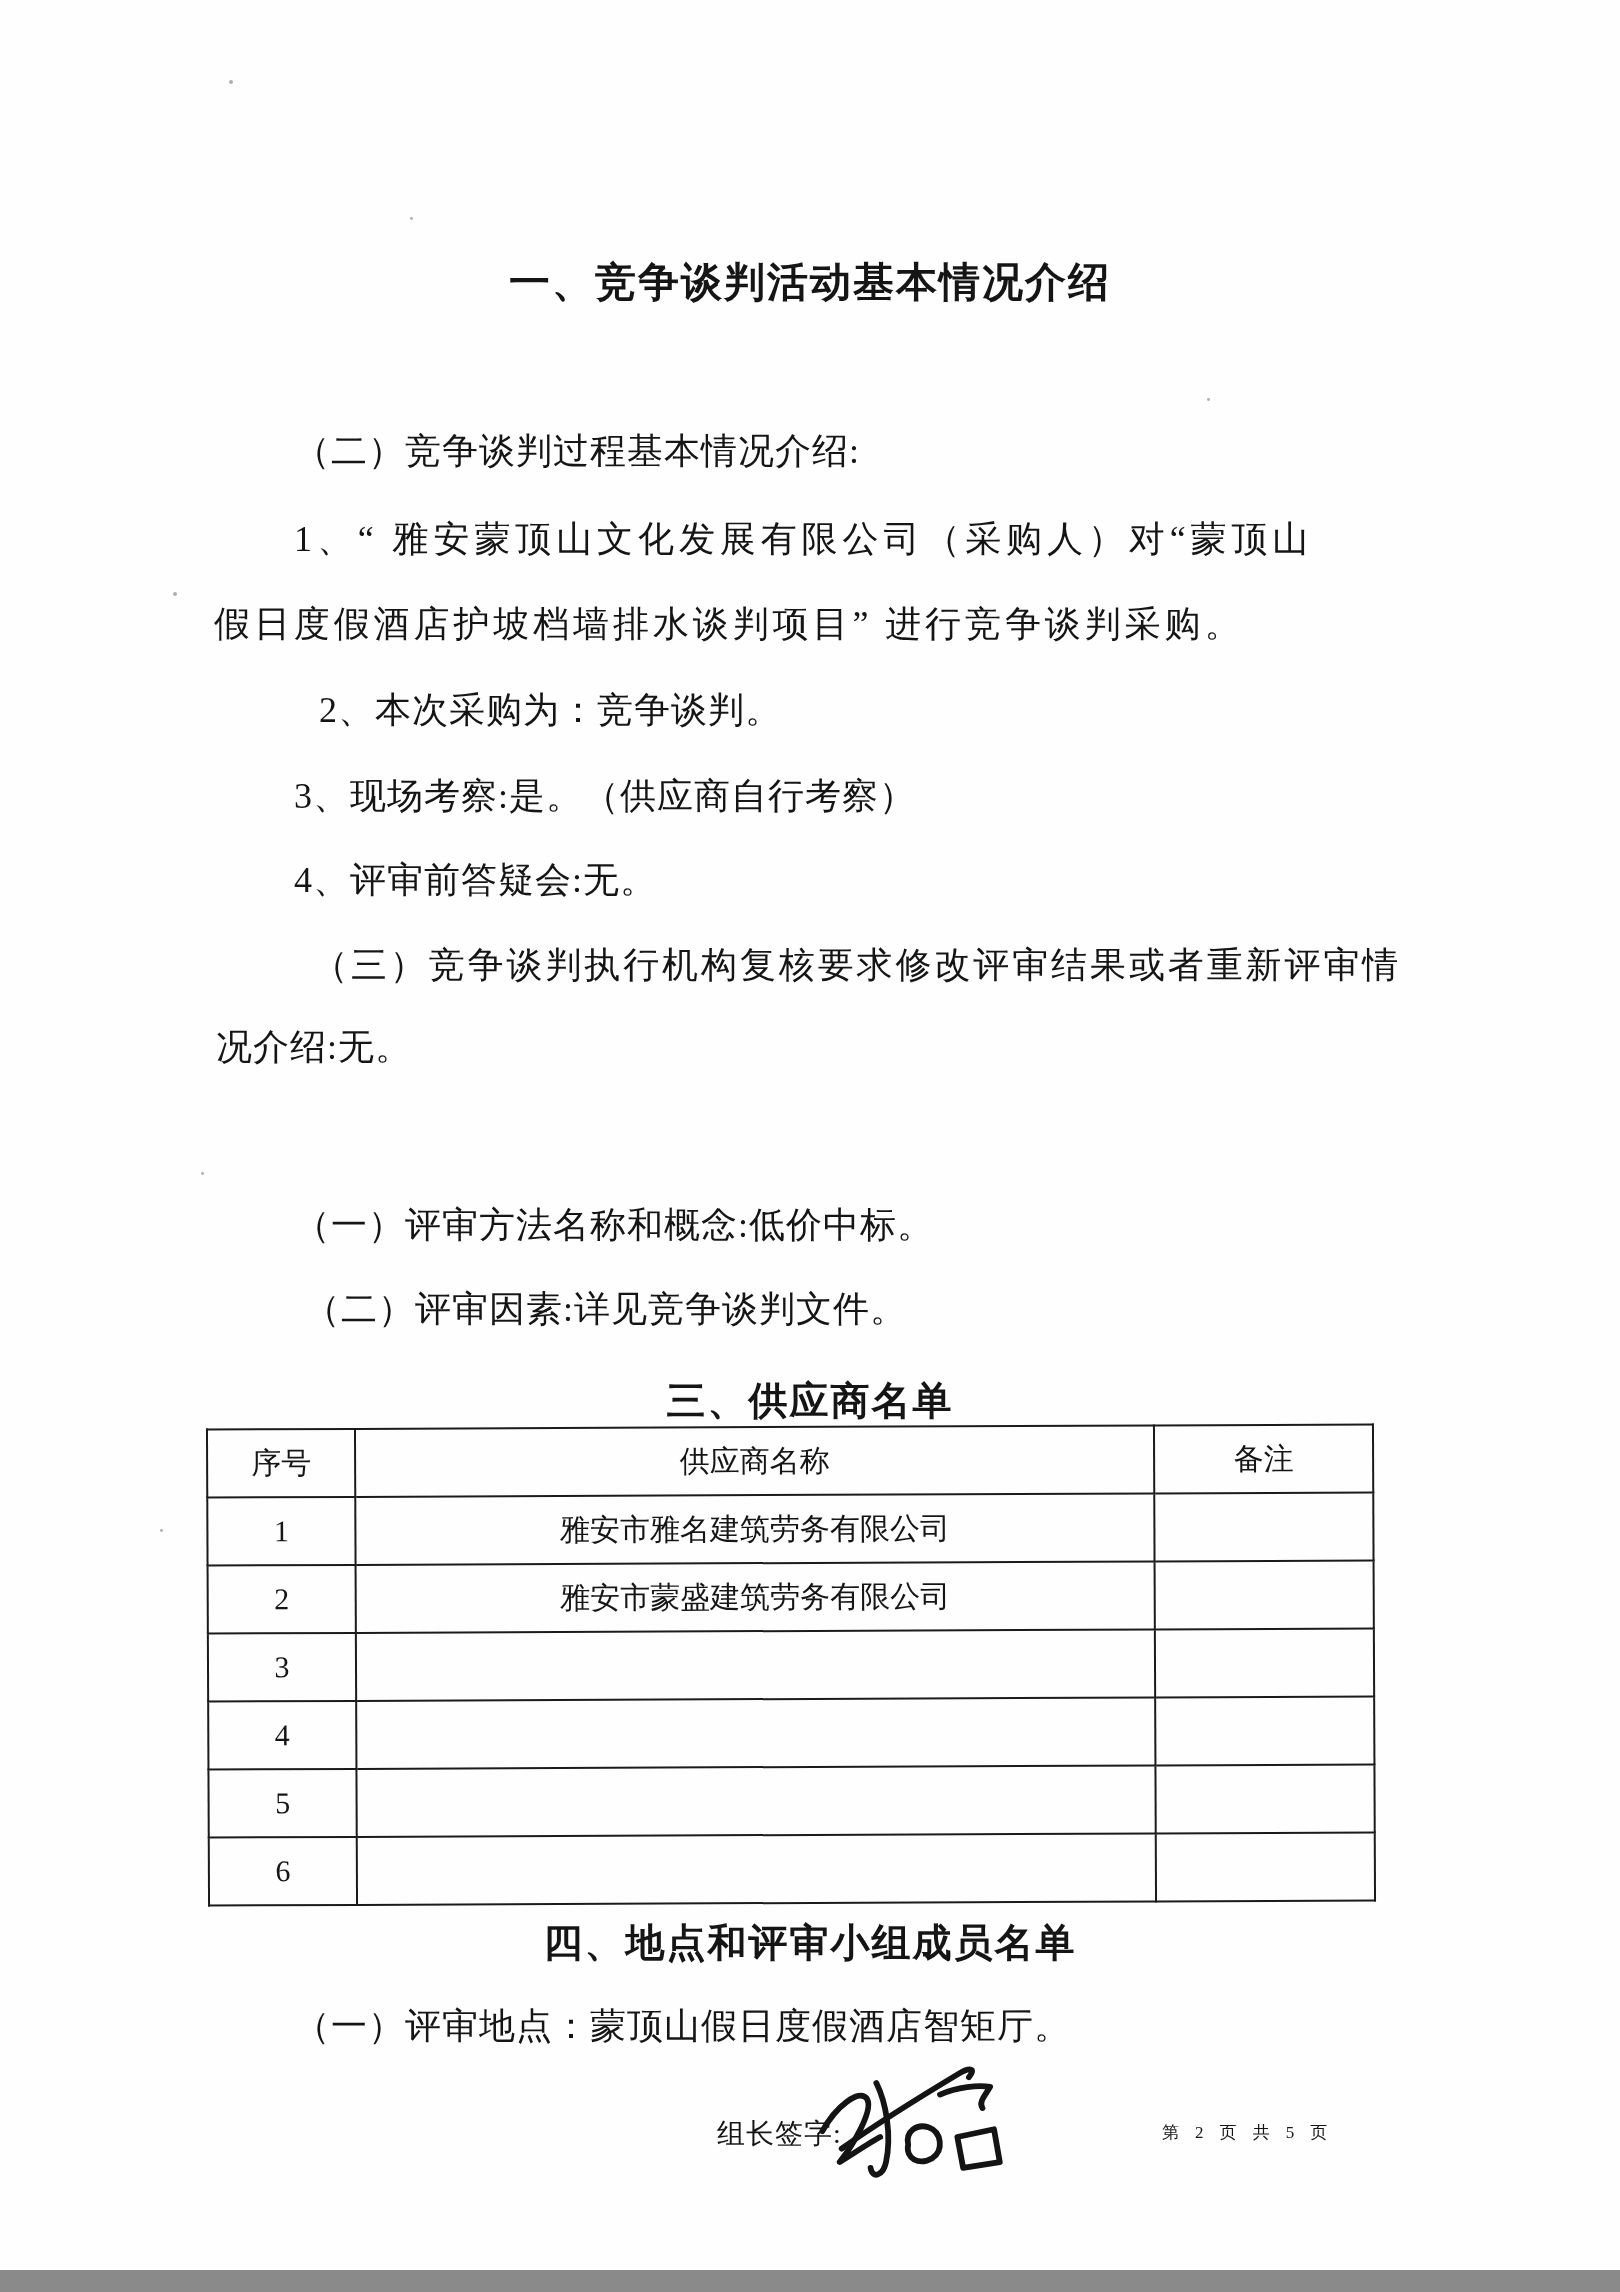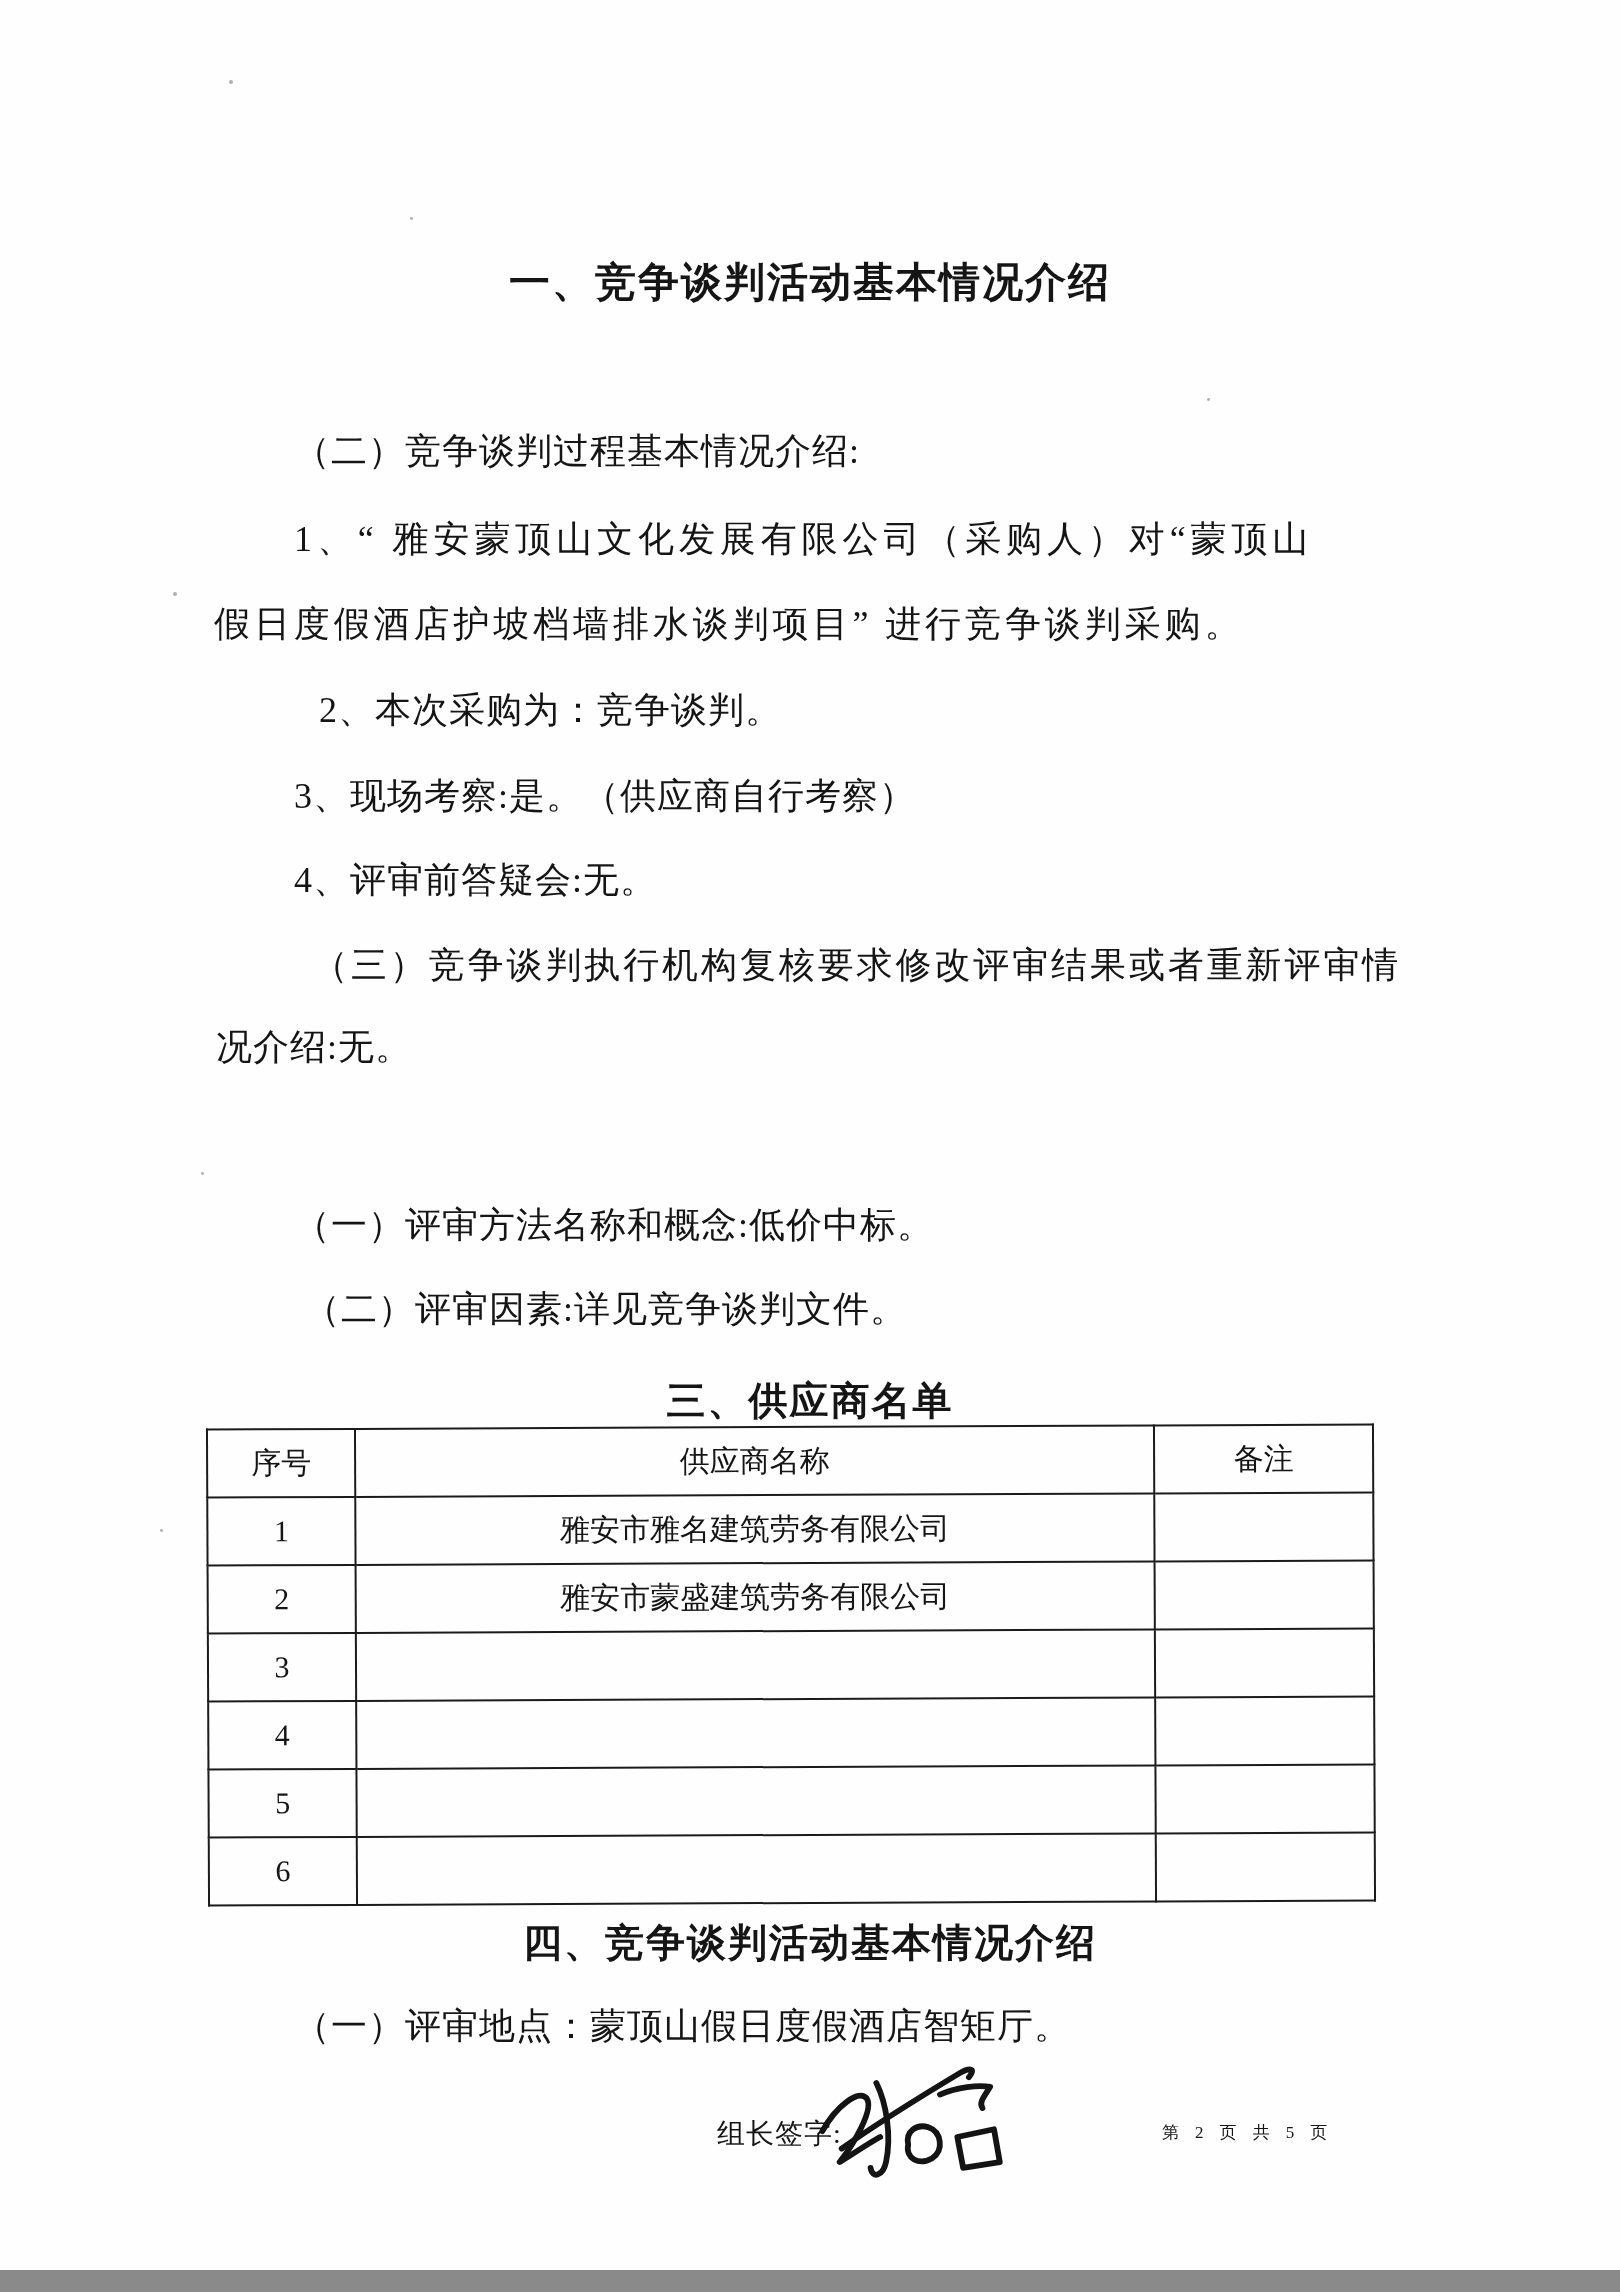--- a/index.html
+++ b/index.html
@@ -150,21 +150,21 @@
       </tr>
       <tr>
         <td>6</td>
         <td></td>
         <td></td>
       </tr>
     </tbody>
       </table>
   </div>
 
-  <div class="heading" style="top:1916px;">四、竞争谈判活动基本情况介绍</div>
+  <div class="heading" style="top:1916px;">四、地点和评审小组成员名单</div>
   <div class="line" style="top:2004px;left:294px;">（一）评审地点：蒙顶山假日度假酒店智矩厅。</div>
 
   <div class="sig-label">组长签字:</div>
 
   <svg class="signature" viewBox="0 0 200 140" fill="none" stroke="#141414" stroke-width="6" stroke-linecap="round" stroke-linejoin="round">
     <path d="M6,78 C20,52 44,34 52,44 C60,55 38,92 24,110 C40,100 58,88 66,84"></path>
     <path d="M26,96 C60,72 108,42 148,18 C158,12 166,12 158,22"></path>
     <path d="M62,28 C72,48 78,82 72,110 C69,124 58,128 56,116"></path>
     <path d="M95,92 C92,78 104,70 116,74 C130,79 132,98 120,106 C106,114 92,106 95,92 Z"></path>
     <path d="M128,40 C146,32 168,30 180,32 C174,42 168,48 172,54"></path>

